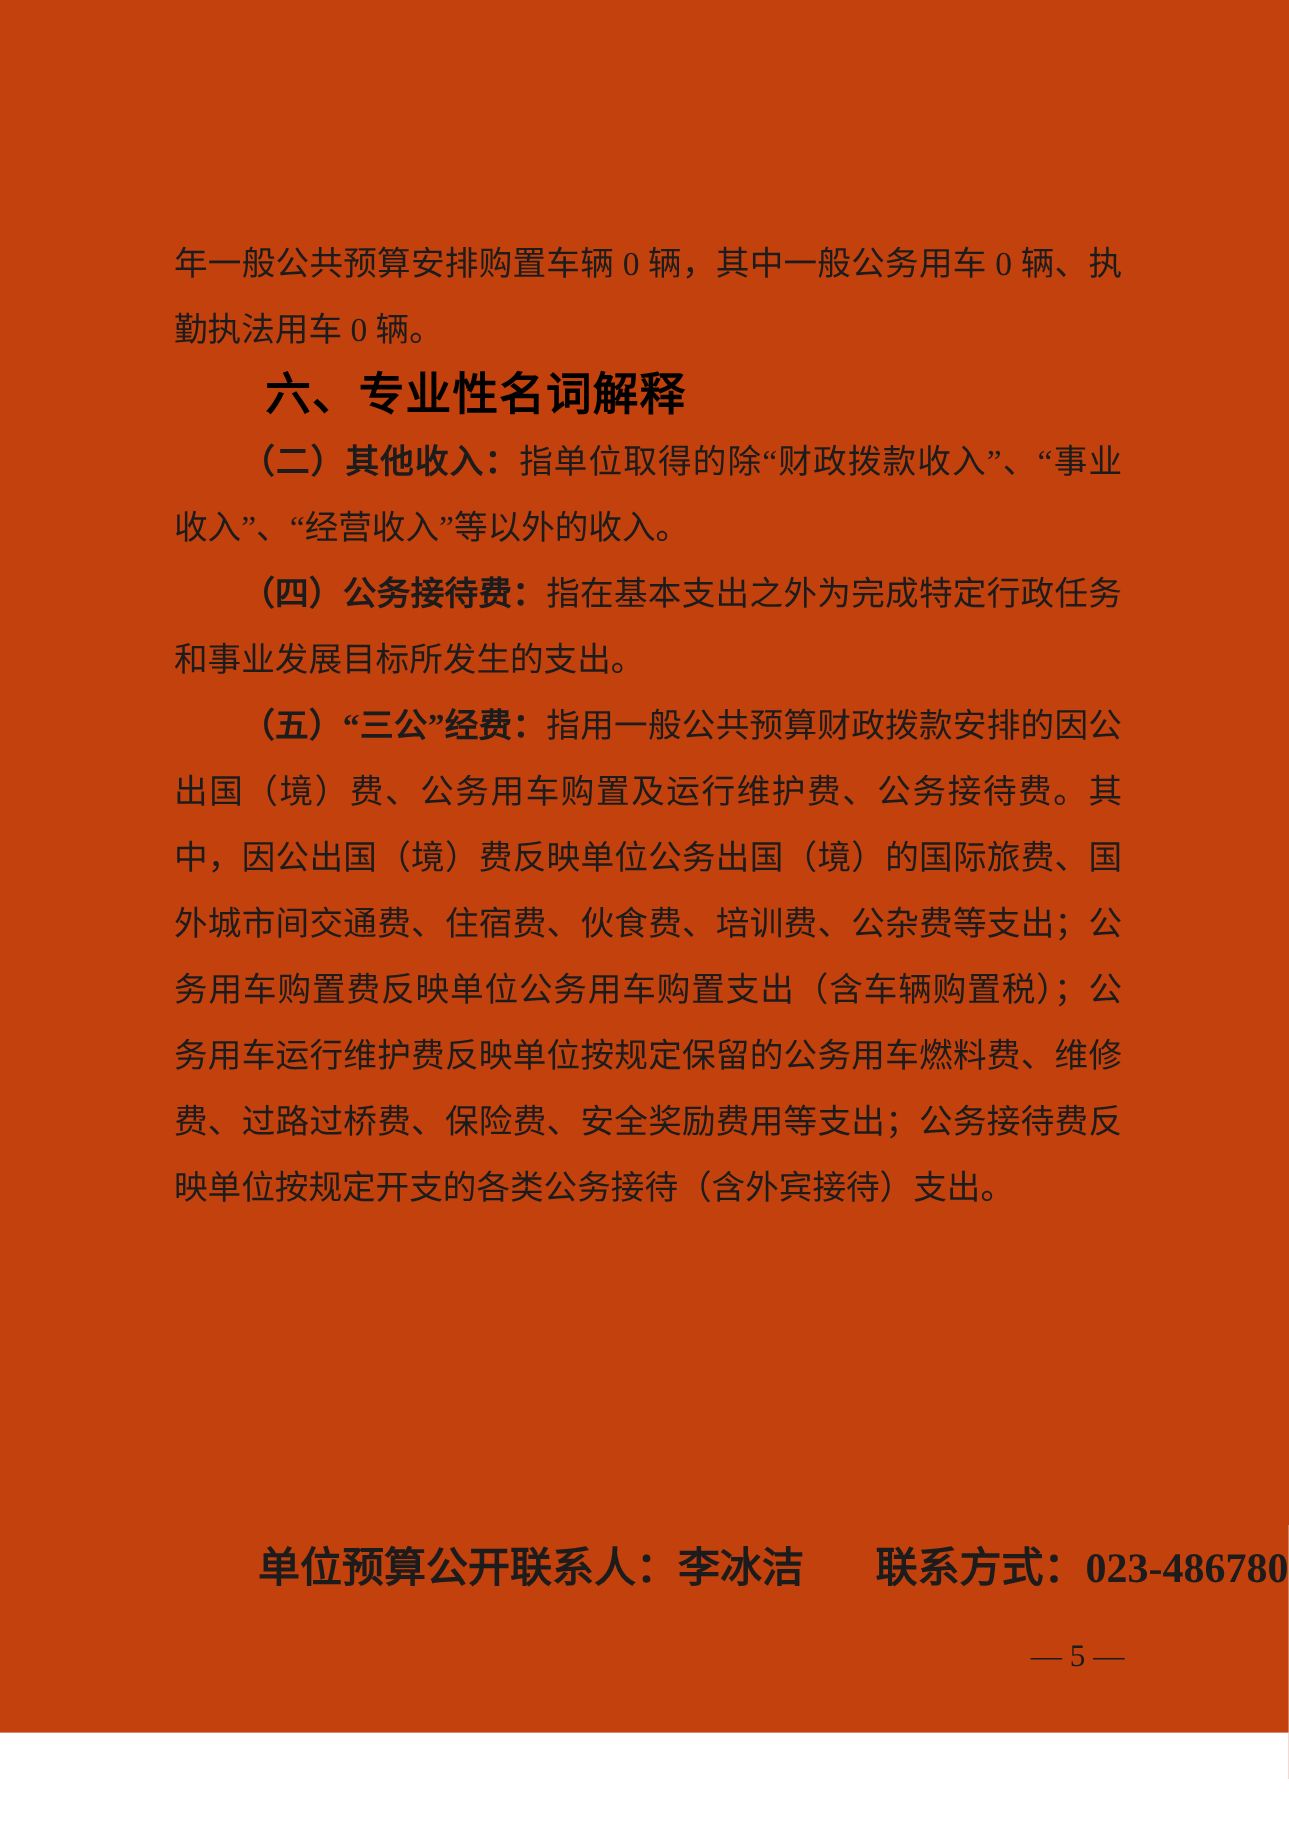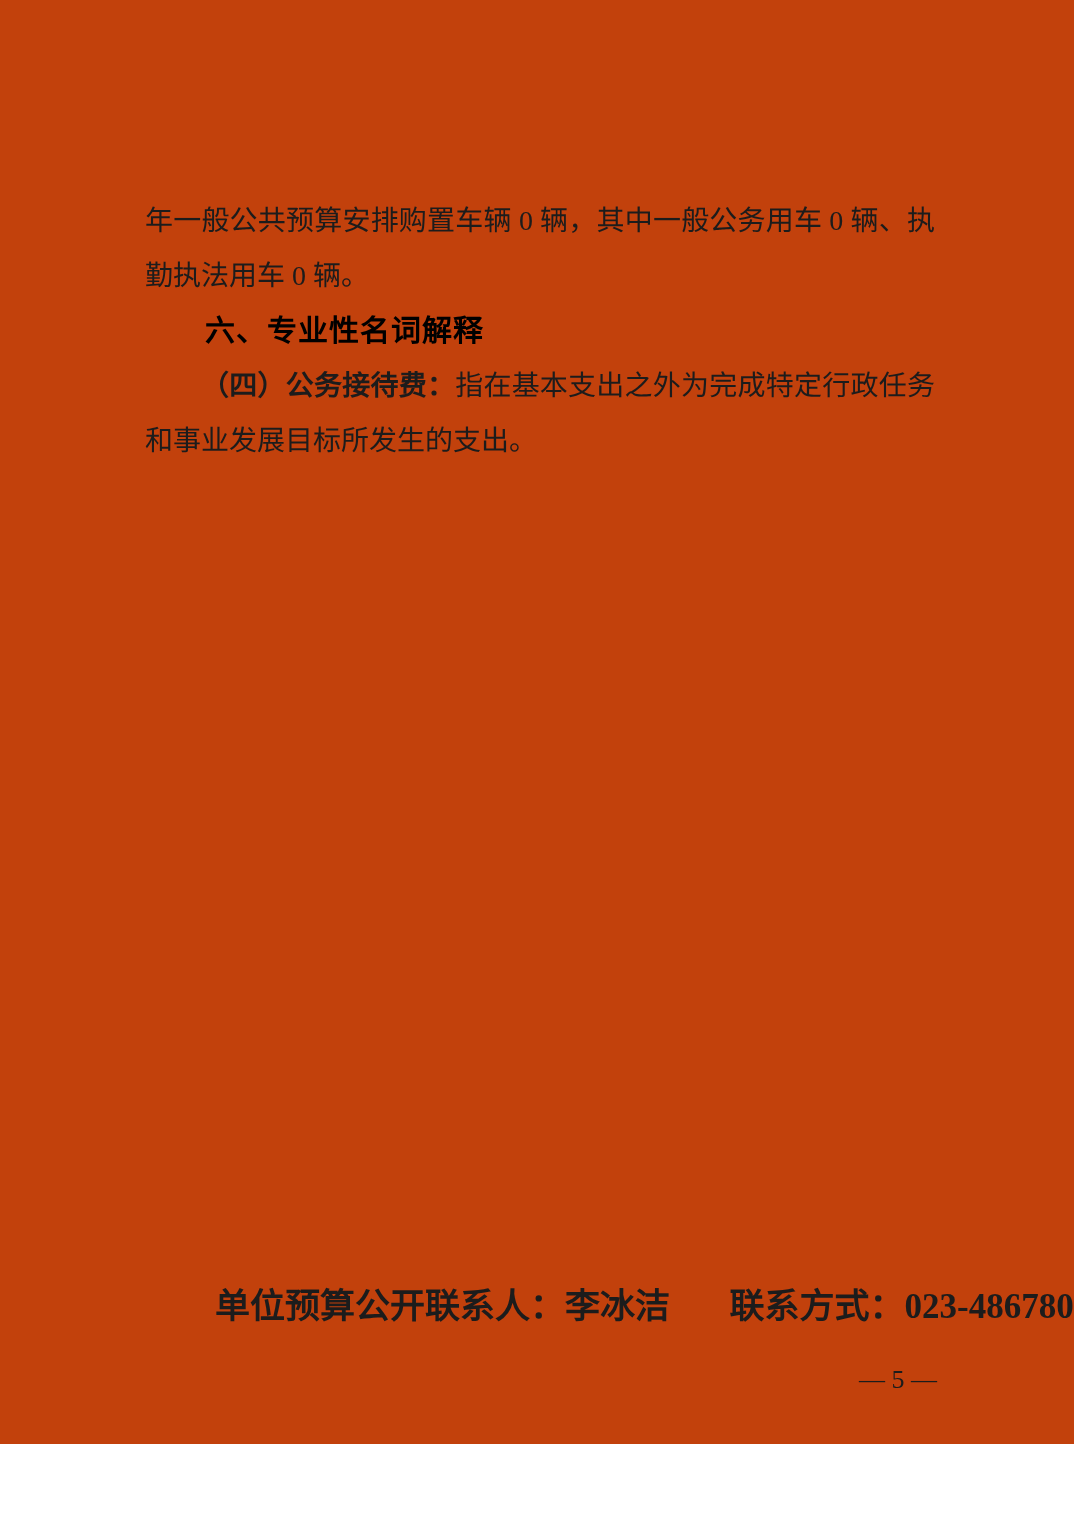--- a/index.html
+++ b/index.html
@@ -34,21 +34,21 @@
     text-indent: 0;
   }
   .para .lead {
     font-weight: 700;
   }
   .section-heading {
     margin: 0;
     text-indent: 2em;
     font-family: "Liberation Sans", "DejaVu Sans", sans-serif;
     font-weight: 700;
-    font-size: 30px;
+    font-size: 38px;
     line-height: 55px;
     color: #000000;
     letter-spacing: 1px;
   }
   .contact-line {
     position: absolute;
     left: 145px;
     top: 1279px;
     width: 790px;
     font-size: 35px;
@@ -76,24 +76,26 @@
 
 <div class="page">
 
   <div class="content">
 
     <p class="para no-indent"><span>年一般公共预算安排购置车辆 0 辆，其中一般公务用车 0 辆、执勤执法用车 0 辆。</span></p>
 
     <h2 class="section-heading">六、专业性名词解释</h2>
 
 
+    <p class="para"><span class="lead">（二）其他收入：</span><span>指单位取得的除“财政拨款收入”、“事业收入”、“经营收入”等以外的收入。</span></p>
 
 
     <p class="para"><span class="lead">（四）公务接待费：</span><span>指在基本支出之外为完成特定行政任务和事业发展目标所发生的支出。</span></p>
 
+    <p class="para"><span class="lead">（五）“三公”经费：</span><span>指用一般公共预算财政拨款安排的因公出国（境）费、公务用车购置及运行维护费、公务接待费。其中，因公出国（境）费反映单位公务出国（境）的国际旅费、国外城市间交通费、住宿费、伙食费、培训费、公杂费等支出；公务用车购置费反映单位公务用车购置支出（含车辆购置税）；公务用车运行维护费反映单位按规定保留的公务用车燃料费、维修费、过路过桥费、保险费、安全奖励费用等支出；公务接待费反映单位按规定开支的各类公务接待（含外宾接待）支出。</span></p>
 
   </div>
 
   <div class="contact-line"><span>单位预算公开联系人：</span><span>李冰洁</span><span class="contact-method">联系方式：</span><span>023-48678072</span></div>
 
   <div class="page-number">— 5 —</div>
 
 </div>
 
 </body></html>

